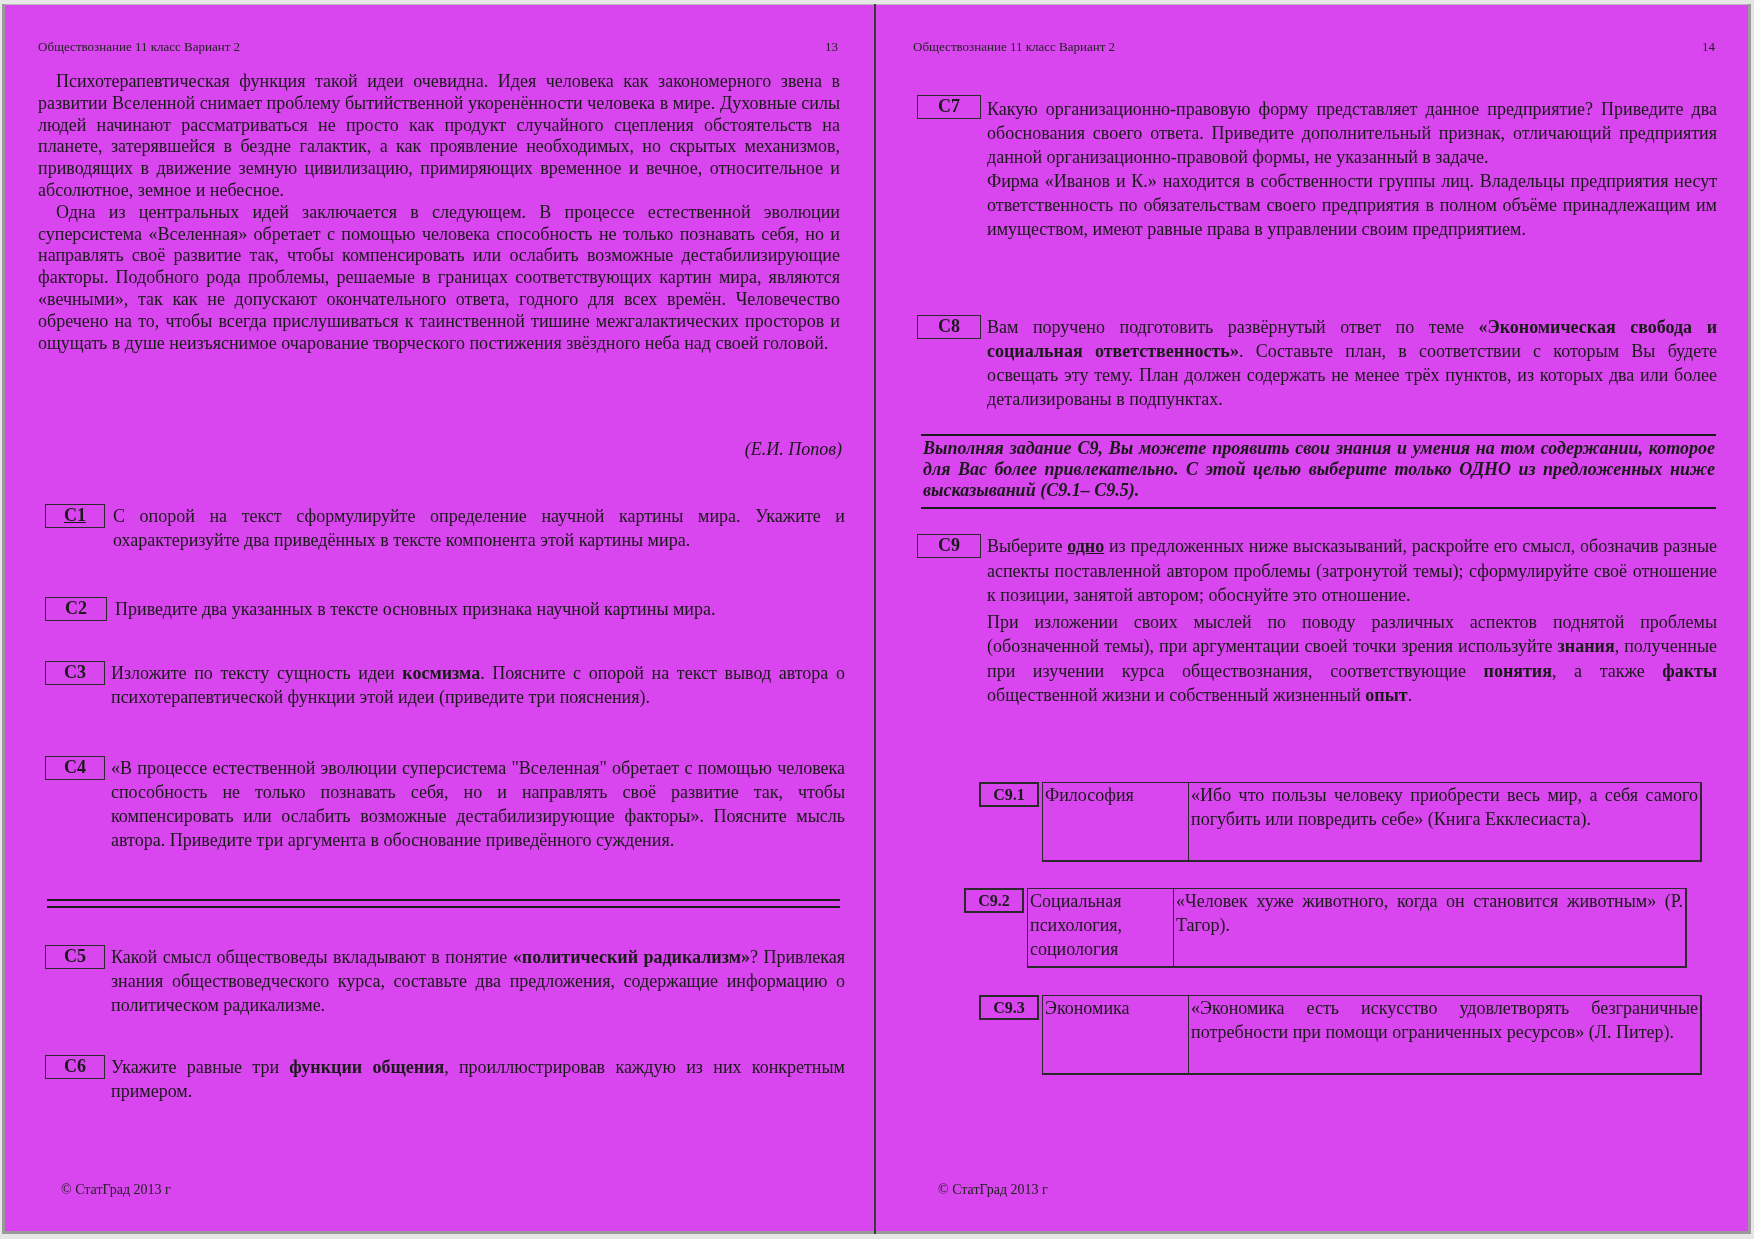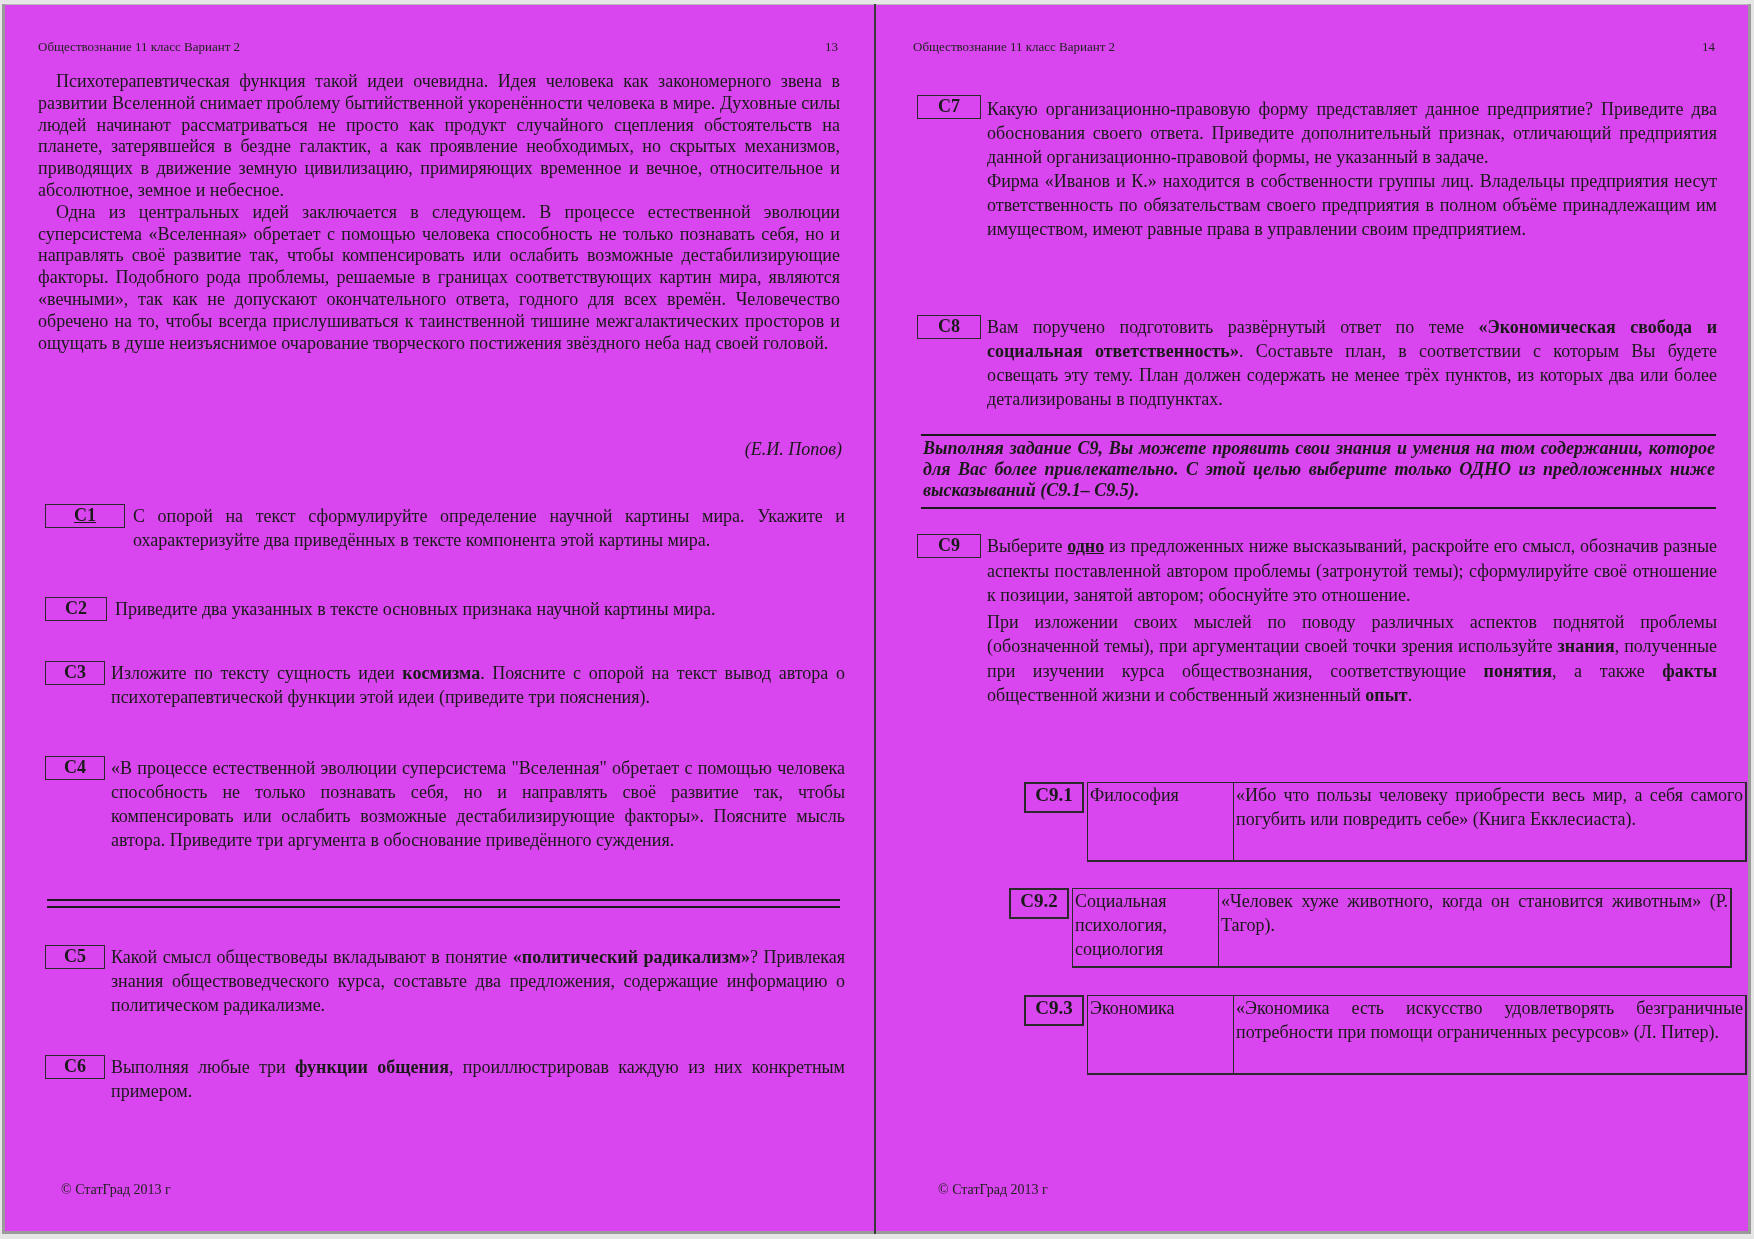--- a/index.html
+++ b/index.html
@@ -39,22 +39,22 @@
 
   .double-rule { position: absolute; height: 5px; border-top: 2px solid #1a1a1a; border-bottom: 2px solid #1a1a1a; }
   .single-rule { position: absolute; height: 0; border-top: 2px solid #1a1a1a; }
 
   .instr {
     position: absolute; font-size: 18px; line-height: 21px; font-style: italic; font-weight: bold; text-align: justify; margin: 0;
   }
 
   .quote-row { position: absolute; display: flex; align-items: flex-start; }
   .quote-code {
-    box-sizing: border-box; border: 2px solid #2a2a2a; font-weight: bold; font-size: 19px; text-align: center;
-    width: 60px; height: 31px; line-height: 21px; margin-right: 3px; margin-left: 45px;
+    box-sizing: border-box; border: 2px solid #2a2a2a; font-weight: bold; font-size: 16px; text-align: center;
+    width: 60px; height: 25px; line-height: 21px; margin-right: 3px;
   }
   .quote-table {
     display: flex; border: 1.5px solid #2a2a2a; border-bottom-width: 2px; border-right-width: 2px;
     font-size: 18px; line-height: 24px;
   }
   .quote-subject { width: 146px; border-right: 1.5px solid #2a2a2a; padding: 0 2px; box-sizing: border-box; }
   .quote-text { width: 511px; padding: 0 2px; text-align: justify; box-sizing: border-box; }
 </style>
 </head>
 <body>
@@ -64,21 +64,21 @@
   <div class="running-head" style="left:33px;">Обществознание 11 класс Вариант 2</div>
   <div class="page-num" style="left:820px;">13</div>
 
   <div class="prose" style="left:33px; top:67px; width:802px;">
     <p>Психотерапевтическая функция такой идеи очевидна. Идея человека как закономерного звена в развитии Вселенной снимает проблему бытийственной укоренённости человека в мире. Духовные силы людей начинают рассматриваться не просто как продукт случайного сцепления обстоятельств на планете, затерявшейся в бездне галактик, а как проявление необходимых, но скрытых механизмов, приводящих в движение земную цивилизацию, примиряющих временное и вечное, относительное и абсолютное, земное и небесное.</p>
     <p>Одна из центральных идей заключается в следующем. В процессе естественной эволюции суперсистема «Вселенная» обретает с помощью человека способность не только познавать себя, но и направлять своё развитие так, чтобы компенсировать или ослабить возможные дестабилизирующие факторы. Подобного рода проблемы, решаемые в границах соответствующих картин мира, являются «вечными», так как не допускают окончательного ответа, годного для всех времён. Человечество обречено на то, чтобы всегда прислушиваться к таинственной тишине межгалактических просторов и ощущать в душе неизъяснимое очарование творческого постижения звёздного неба над своей головой.</p>
   </div>
   <div class="author" style="right:32px; top:435px;">(Е.И. Попов)</div>
 
   <div class="task" style="left:40px; top:500px; width:800px;">
-    <div class="task-code" style="width:80px; margin-right:8px;text-decoration:underline;">C1</div>
+    <div class="task-code" style="width:60px; margin-right:8px;text-decoration:underline;">C1</div>
     <div class="task-body">
         <p>С опорой на текст сформулируйте определение научной картины мира. Укажите и охарактеризуйте два приведённых в тексте компонента этой картины мира.</p>
       </div>
   </div>
 
   <div class="task" style="left:40px; top:593px; width:800px;">
     <div class="task-code" style="width:62px; margin-right:8px;">C2</div>
     <div class="task-body">
         <p>Приведите два указанных в тексте основных признака научной картины мира.</p>
       </div>
@@ -103,21 +103,21 @@
   <div class="task" style="left:40px; top:941px; width:800px;">
     <div class="task-code" style="width:60px; margin-right:6px;">C5</div>
     <div class="task-body">
         <p><span>Какой смысл обществоведы вкладывают в понятие </span><b>«политический радикализм»</b><span>? Привлекая знания обществоведческого курса, составьте два предложения, содержащие информацию о политическом радикализме.</span></p>
       </div>
   </div>
 
   <div class="task" style="left:40px; top:1051px; width:800px;">
     <div class="task-code" style="width:60px; margin-right:6px;">C6</div>
     <div class="task-body">
-        <p><span>Выполняя любые три </span><b>функции общения</b><span>, проиллюстрировав каждую из них конкретным примером.</span></p>
+        <p><span>Укажите равные три </span><b>функции общения</b><span>, проиллюстрировав каждую из них конкретным примером.</span></p>
       </div>
   </div>
 
   <div class="footer" style="left:56px;">© СтатГрад 2013 г</div>
   <div class="frame-bottom"></div>
 </div>
 
 <div class="page" id="page-right">
   <div class="frame-top"></div>
   <div class="running-head" style="left:37px;">Обществознание 11 класс Вариант 2</div>

